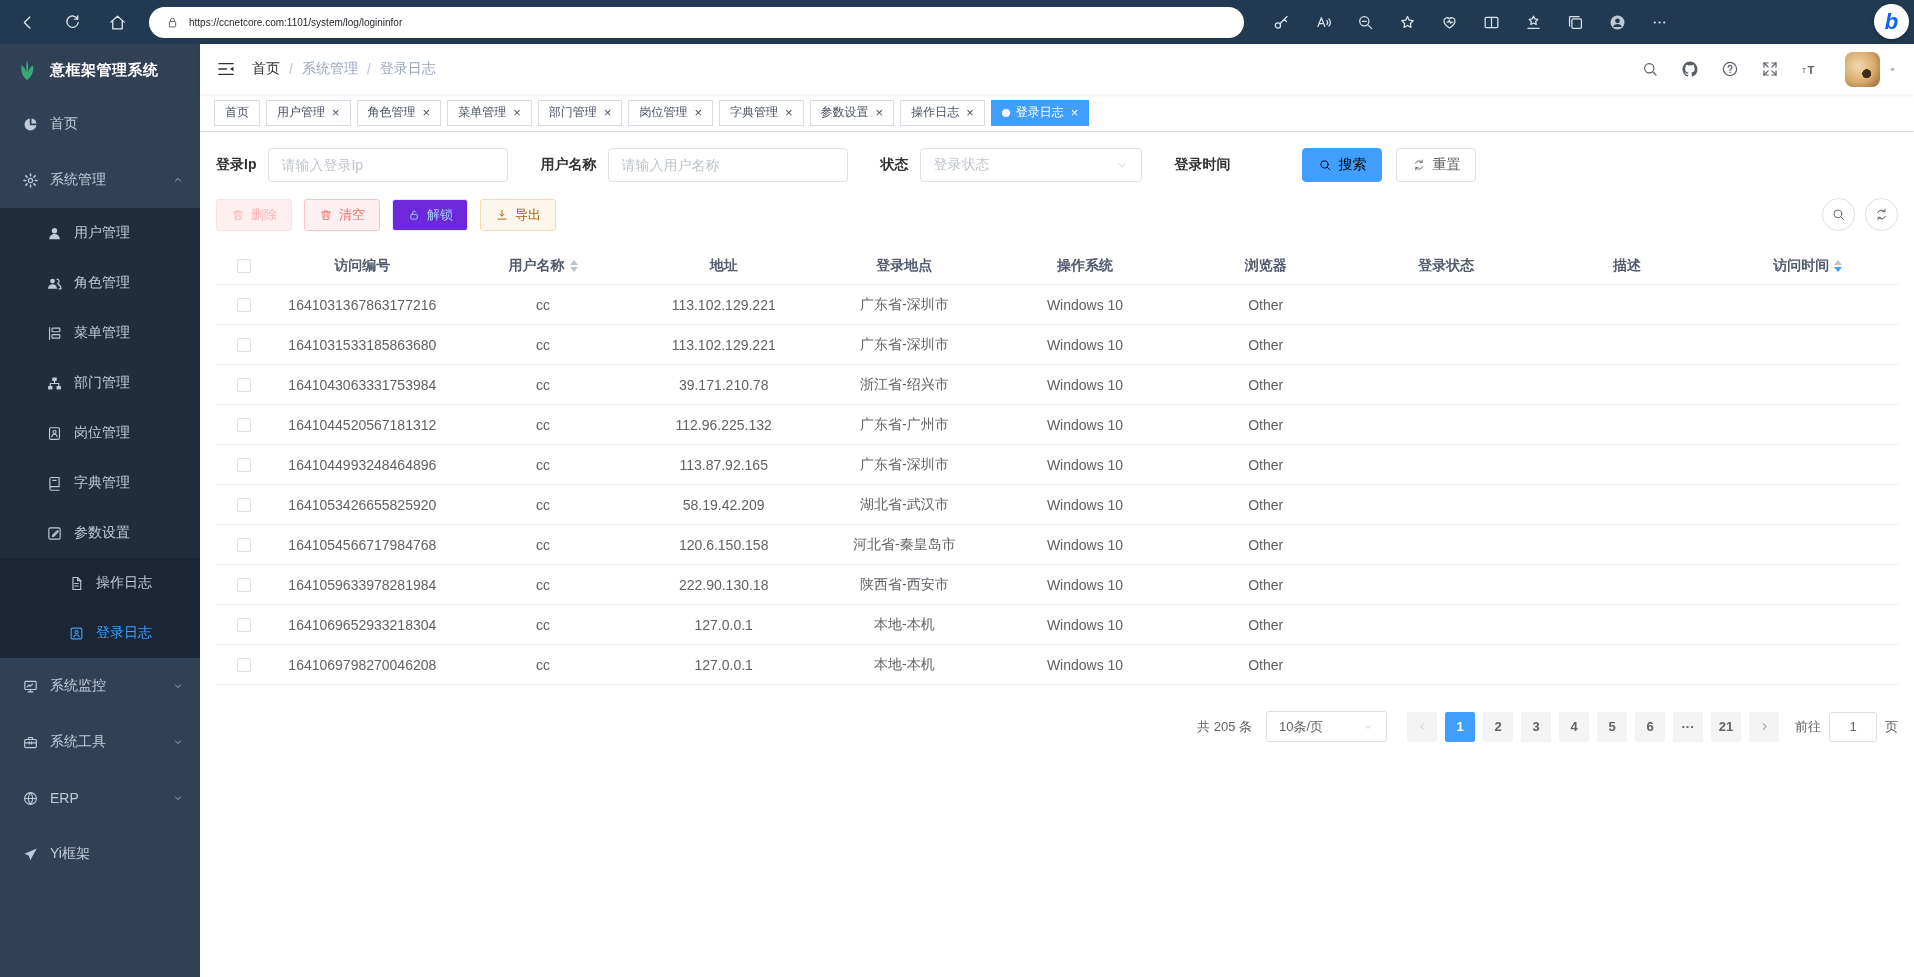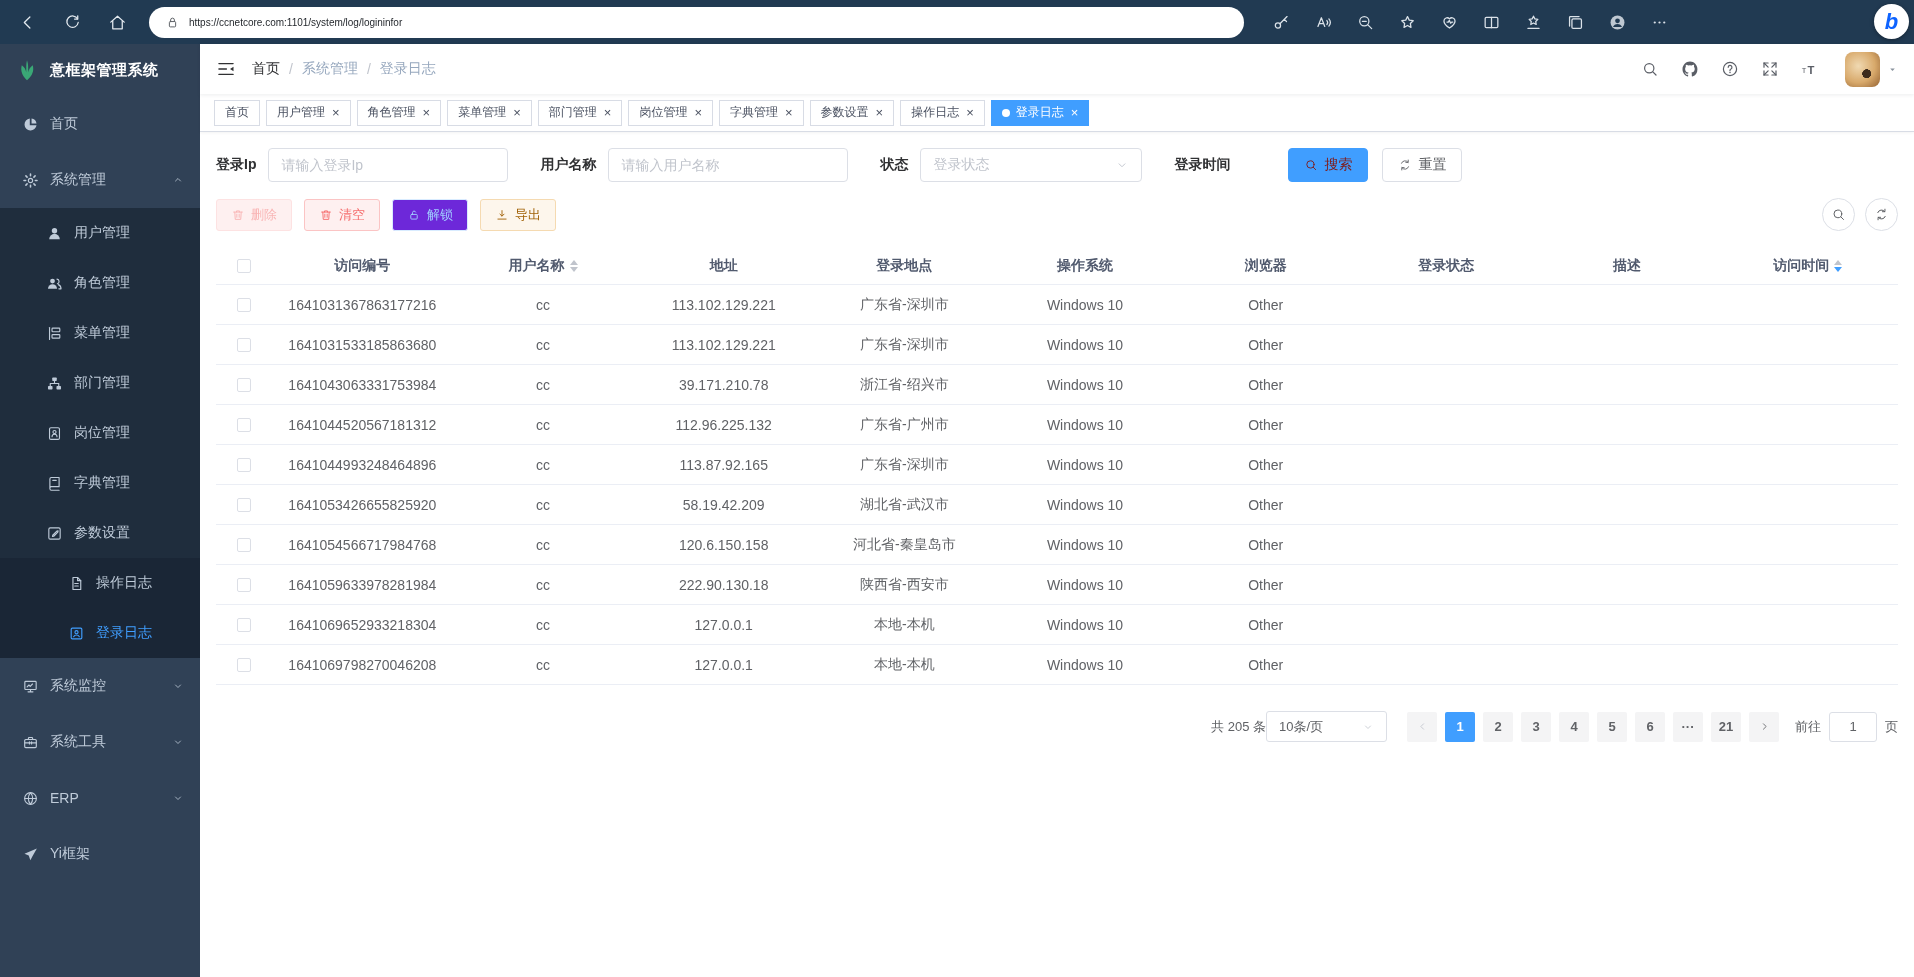--- a/index.html
+++ b/index.html
@@ -75,21 +75,21 @@
   .inp::placeholder{color:#c0c4cc}
   .select,.drange{height:34px;border:1px solid #dcdfe6;border-radius:4px;display:flex;align-items:center;
     padding:0 12px;font-size:14px;color:#c0c4cc;background:#fff;cursor:pointer}
   .select{width:222px;justify-content:space-between}
   .drange{width:240px;gap:10px}
   .drange .sep{color:#606266}
   .drange .icon svg,.select .icon svg{width:14px;height:14px}
   .btn{display:inline-flex;align-items:center;gap:6px;border-radius:4px;font-size:14px;height:34px;padding:0 15px;
     border:1px solid #dcdfe6;cursor:pointer;background:#fff;color:#606266;font-family:inherit;white-space:nowrap}
   .btn .icon svg{width:14px;height:14px}
-  .btn-primary{background:#409eff;border-color:#409eff;color:#7f1d1d}
+  .btn-primary{background:#409eff;border-color:#409eff;color:#000000}
   .search-row .btn-primary{margin-left:46px}
   .search-row .btn + .btn{margin-left:14px}
 
   .toolbar-row{display:flex;align-items:center;gap:12px;margin-top:16px}
   .sbtn{height:32px;font-size:13px;padding:0 14px;border-radius:3px}
   .btn-danger-dis{background:#fef0f0;border-color:#fde2e2;color:#f9b4b4}
   .btn-danger{background:#fef0f0;border-color:#fbc4c4;color:#f56c6c}
   .btn-primary-dis{background:#6d28d9;border-color:#d9ecff;color:#a0cfff}
   .btn-warning{background:#fdf6ec;border-color:#f5dab1;color:#a16207}
   .right-tools{margin-left:auto;display:flex;gap:10px}
@@ -107,21 +107,21 @@
   .cell.sel{flex:0 0 56px}
   .checkbox{width:14px;height:14px;border:1px solid #dcdfe6;border-radius:2px;background:#fff;cursor:pointer}
   .sort{display:inline-flex;flex-direction:column;margin-left:5px;gap:2px}
   .sort i{width:0;height:0;border-left:4px solid transparent;border-right:4px solid transparent}
   .sort .up{border-bottom:5px solid #c0c4cc}
   .sort .down{border-top:5px solid #c0c4cc}
   .sort.desc .down{border-top-color:#409eff}
 
   
   .pager-row{display:flex;align-items:center;justify-content:flex-end;padding:26px 0;font-size:13px;color:#606266}
-  .pager-total{margin-right:0}
+  .pager-total{margin-right:14px}
   .psize{width:121px;height:31px;border:1px solid #dcdfe6;border-radius:3px;display:flex;align-items:center;
     justify-content:space-between;padding:0 12px;color:#606266;cursor:pointer;background:#fff}
   .psize .icon{color:#c0c4cc}.psize .icon svg{width:12px;height:12px}
   .pager{display:flex;align-items:center;margin-left:16px}
   .pg{min-width:30px;height:30px;margin:0 4px;border-radius:2px;background:#f4f4f5;color:#606266;
     display:flex;align-items:center;justify-content:center;cursor:pointer;font-weight:bold;padding:0 4px}
   .pg.active{background:#409eff;color:#fff}
   .pg.dis{color:#c0c4cc}
   .pg .icon svg{width:13px;height:13px}
   .goto-label{margin-left:12px}
@@ -525,21 +525,21 @@
           <label>状态</label>
           <div class="select">
             <span>登录状态</span>
             <span class="icon">
                 <svg viewBox="0 0 24 24" fill="none" stroke="currentColor" stroke-linecap="round" stroke-linejoin="round">
                   <path d="m7 10 5 5 5-5"></path>
                 </svg>
               </span>
           </div>
         </div>
-        <div class="field" style="margin-right:0">
+        <div class="field" style="margin-right:14px">
           <label>登录时间</label>
         </div>
         <button class="btn btn-primary">
           <span class="icon">
               <svg viewBox="0 0 24 24" fill="none" stroke="currentColor" stroke-linecap="round">
                 <circle cx="11" cy="11" r="6.2"></circle>
                 <path d="M15.8 15.8 20 20"></path>
               </svg>
             </span>
           <span>搜索</span>

